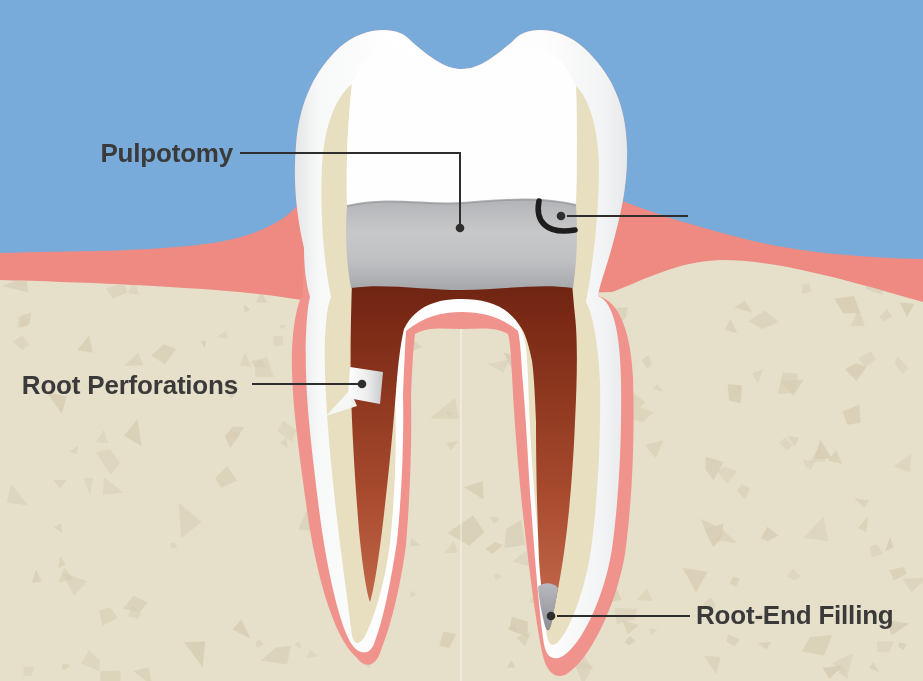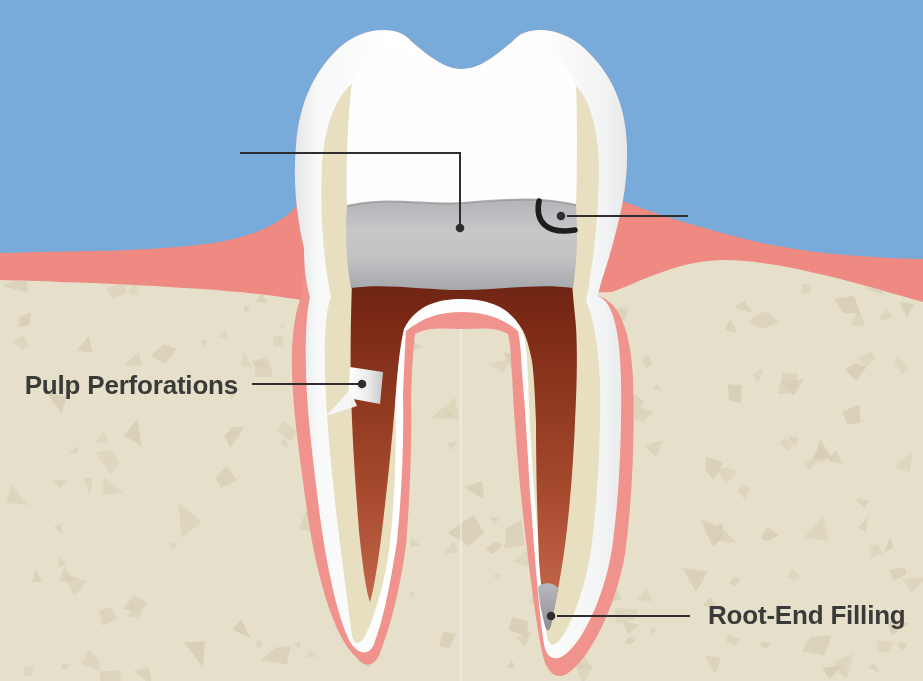--- a/index.html
+++ b/index.html
@@ -331,15 +331,16 @@
       <path d="M557,616 L690,616"></path>
     </g>
     <g fill="var(--c-leader-line,#2e2e2e)">
       <circle cx="460" cy="228" r="4.3"></circle>
       <circle cx="561" cy="216" r="4.3"></circle>
       <circle cx="362" cy="384" r="4.3"></circle>
       <circle cx="551" cy="616" r="4.3"></circle>
     </g>
   </svg>
 
-  <div class="lbl right-align" style="right:685px;top:371px;">Pulp Perforations</div>
-  <div class="lbl" style="left:696px;top:601px;margin-left:12px;">Root-End Filling</div>
+  <div class="lbl right-align" style="right:690px;top:139px;">Pulpotomy</div>
+  <div class="lbl right-align" style="right:685px;top:371px;">Root Perforations</div>
+  <div class="lbl" style="left:696px;top:601px;">Root-End Filling</div>
 </div>
 
 </body></html>

